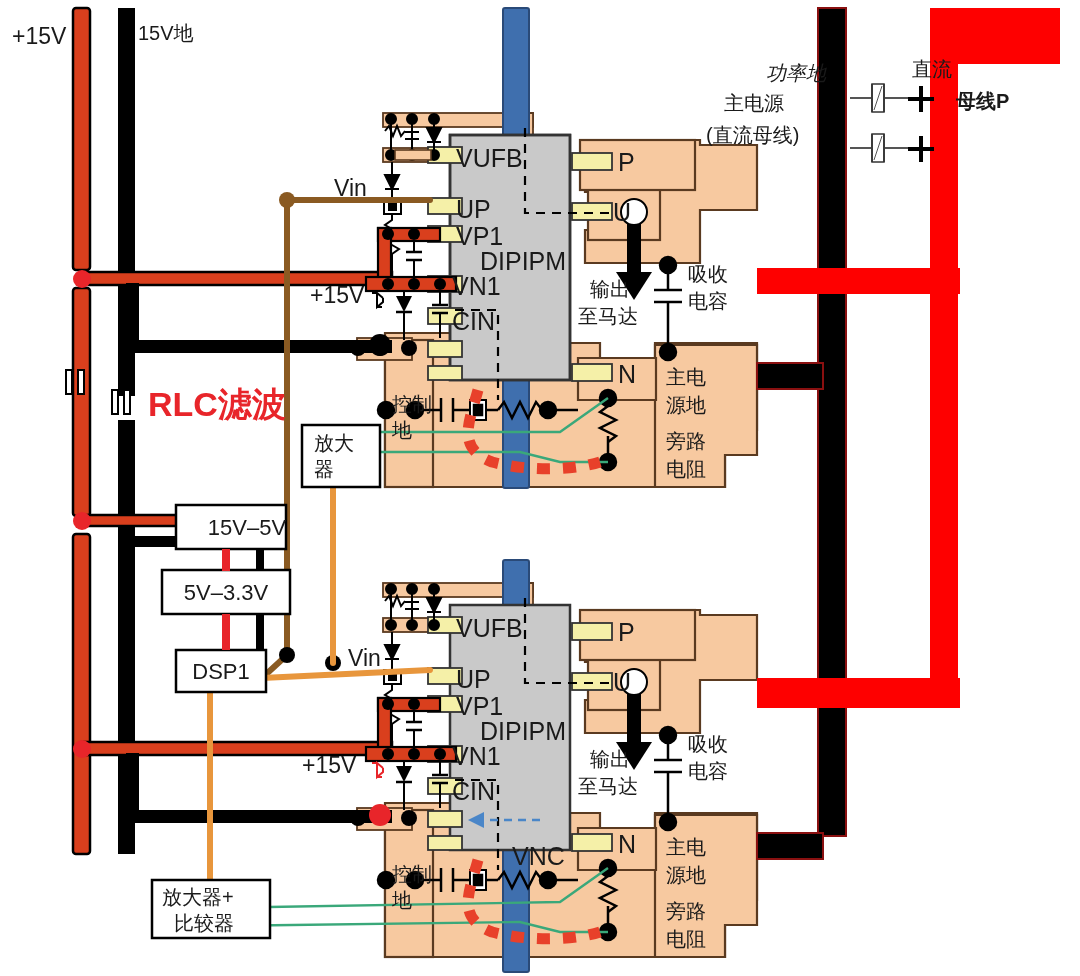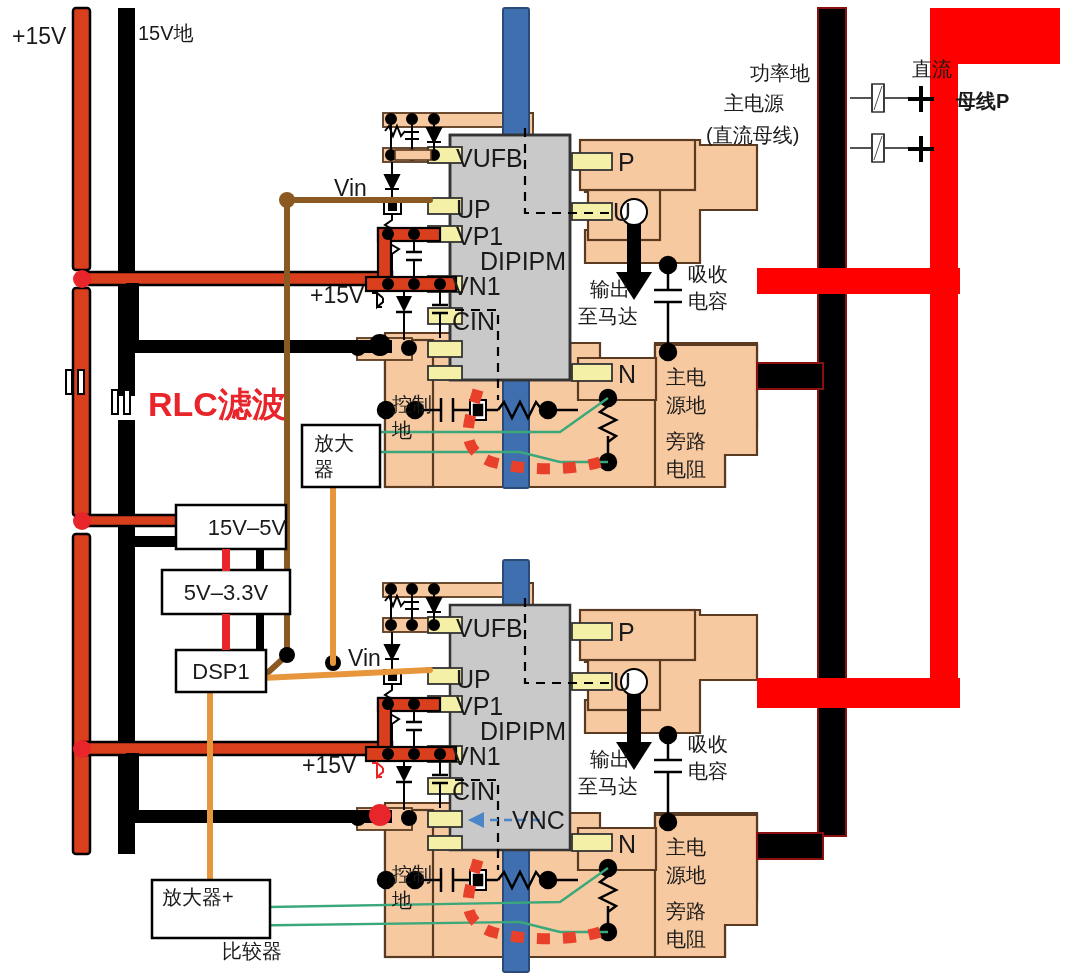--- a/index.html
+++ b/index.html
@@ -427,23 +427,23 @@
 <div class="lbl red" style="left:148px;top:385px;">RLC滤波</div>
 
 <div class="lbl box" style="left:176px;top:516px;width:110px;margin-left:16px;">15V–5V</div>
 <div class="lbl box" style="left:162px;top:581px;width:128px;">5V–3.3V</div>
 <div class="lbl box" style="left:176px;top:660px;width:90px;">DSP1</div>
 
 <div class="lbl cn" style="left:314px;top:432px;">放大</div>
 <div class="lbl cn" style="left:314px;top:458px;">器</div>
 
 <div class="lbl cn" style="left:162px;top:886px;">放大器+</div>
-<div class="lbl cn" style="left:174px;top:940px;margin-left:48px;">比较器</div>
-
-<div class="lbl cn" style="left:750px;top:62px;">功率地</div>
+<div class="lbl cn" style="left:174px;top:912px;">比较器</div>
+
+<div class="lbl cn" style="left:766px;top:62px;font-style:italic;">功率地</div>
 <div class="lbl cn" style="left:724px;top:92px;">主电源</div>
 <div class="lbl cn" style="left:706px;top:124px;">(直流母线)</div>
 <div class="lbl cn" style="left:912px;top:58px;">直流</div>
 <div class="lbl cn" style="left:956px;top:90px;font-weight:bold;">母线P</div>
 
 <div class="lbl pin" style="left:456px;top:144px;">VUFB</div>
 <div class="lbl pin" style="left:456px;top:195px;">UP</div>
 <div class="lbl pin" style="left:456px;top:222px;">VP1</div>
 <div class="lbl pin" style="left:480px;top:247px;">DIPIPM</div>
 <div class="lbl pin" style="left:452px;top:272px;">VN1</div>
@@ -463,21 +463,21 @@
 <div class="lbl cn" style="left:666px;top:394px;">源地</div>
 <div class="lbl cn" style="left:666px;top:430px;">旁路</div>
 <div class="lbl cn" style="left:666px;top:458px;">电阻</div>
 
 <div class="lbl pin" style="left:456px;top:614px;">VUFB</div>
 <div class="lbl pin" style="left:456px;top:665px;">UP</div>
 <div class="lbl pin" style="left:456px;top:692px;">VP1</div>
 <div class="lbl pin" style="left:480px;top:717px;">DIPIPM</div>
 <div class="lbl pin" style="left:452px;top:742px;">VN1</div>
 <div class="lbl pin" style="left:452px;top:777px;">CIN</div>
-<div class="lbl pin" style="left:512px;top:806px;">VNC</div>
+<div class="lbl pin" style="left:512px;top:842px;">VNC</div>
 <div class="lbl pin" style="left:618px;top:618px;">P</div>
 <div class="lbl pin" style="left:613px;top:668px;">U</div>
 <div class="lbl pin" style="left:618px;top:830px;">N</div>
 <div class="lbl" style="left:348px;top:646px;">Vin</div>
 <div class="lbl" style="left:302px;top:753px;">+15V</div>
 <div class="lbl cn" style="left:392px;top:863px;">控制</div>
 <div class="lbl cn" style="left:392px;top:889px;">地</div>
 <div class="lbl cn" style="left:590px;top:748px;">输出</div>
 <div class="lbl cn" style="left:578px;top:775px;">至马达</div>
 <div class="lbl cn" style="left:688px;top:733px;">吸收</div>

